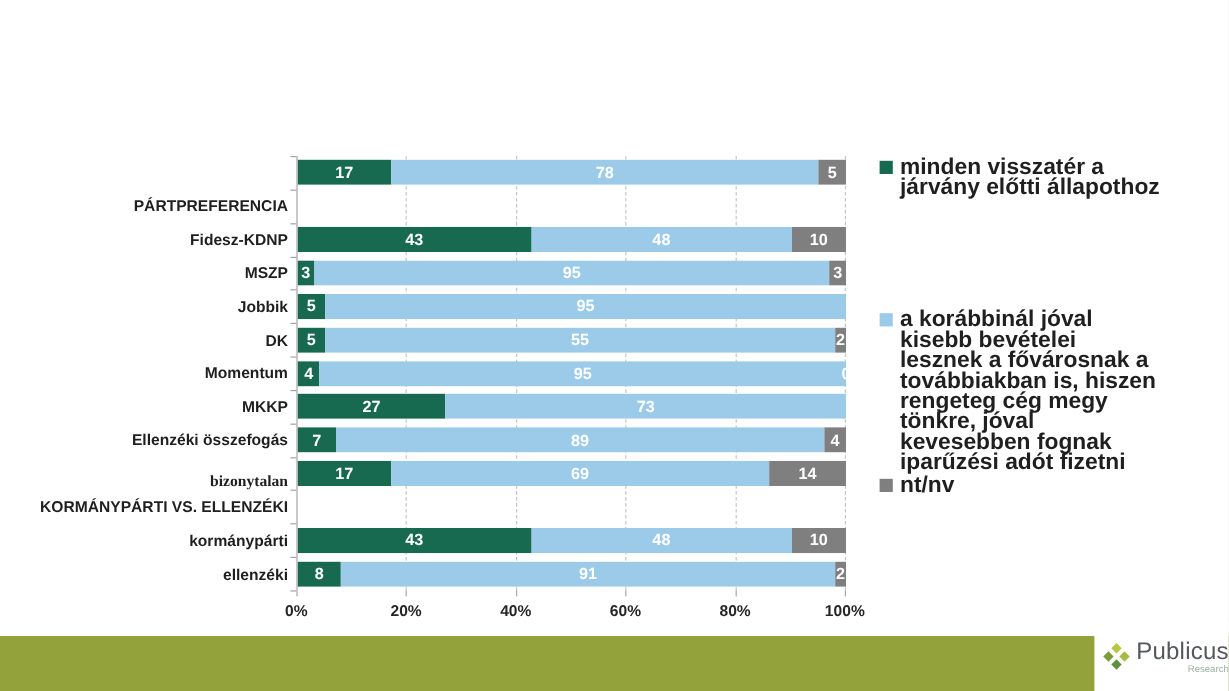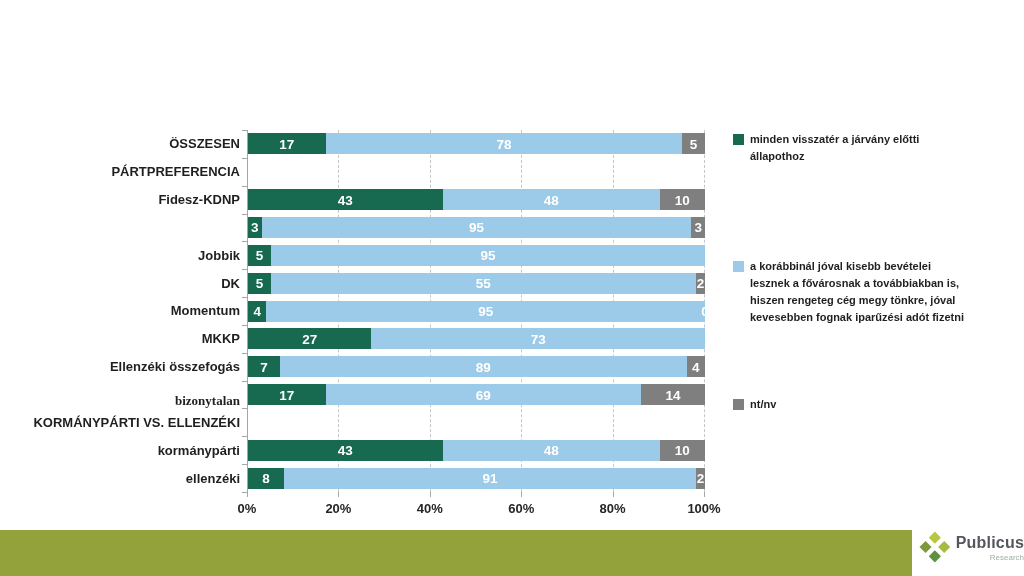--- a/index.html
+++ b/index.html
@@ -22,39 +22,39 @@
   .seg { position:absolute; top:0; height:100%; }
   .seglabel { position:absolute; top:50%; transform:translate(-50%,-50%); font-size:13.5px; font-weight:bold; color:#ffffff; }
 
   .catlabels { position:absolute; left:18px; top:130px; width:222px; height:362px; }
   .catlabel { position:absolute; left:0; width:222px; display:flex; align-items:center; justify-content:flex-end; font-size:13px; font-weight:bold; color:#1f1f1f; white-space:nowrap; }
 
   
   .legend { position:absolute; left:733px; top:131px; width:280px; }
   .legend-item { position:absolute; display:flex; align-items:flex-start; }
   .legend-swatch { width:11px; height:11px; flex:0 0 11px; margin-top:3px; margin-right:6px; }
-  .legend-text { font-size:11px; font-weight:bold; color:#1f1f1f; line-height:17px; width:218px; }
+  .legend-text { font-size:19px; font-weight:bold; color:#1f1f1f; line-height:17px; width:218px; }
 
   
   .footer-bar { position:absolute; left:0; top:530px; width:1024px; height:46px; }
   .logo-box { position:absolute; left:912px; top:518px; width:112px; height:58px; background:#ffffff; display:flex; align-items:center; padding-left:7px; }
   .logo-textwrap { display:flex; flex-direction:column; align-items:flex-end; margin-left:5px; }
-  .logo-brand { font-size:16px; font-weight:bold; color:#54585c; line-height:20px; letter-spacing:0.2px; }
+  .logo-brand { font-size:20px; font-weight:normal; color:#54585c; line-height:20px; letter-spacing:0.2px; }
   .logo-sub { font-size:8px; color:#9fb0a2; line-height:9px; margin-top:0px; }
 </style>
 </head>
 <body>
 
 <div class="slide">
 
 
   <div class="catlabels" id="catlabels">
-      <div class="catlabel" style="top: 0px; height: 27.8462px;">ÖSSZESEN</div>
       <div class="catlabel" style="top: 27.8462px; height: 27.8462px;">PÁRTPREFERENCIA</div>
       <div class="catlabel" style="top: 55.6923px; height: 27.8462px;">Fidesz-KDNP</div>
+      <div class="catlabel" style="top: 83.5385px; height: 27.8462px;">MSZP</div>
       <div class="catlabel" style="top: 111.385px; height: 27.8462px;">Jobbik</div>
       <div class="catlabel" style="top: 139.231px; height: 27.8462px;">DK</div>
       <div class="catlabel" style="top: 167.077px; height: 27.8462px;">Momentum</div>
       <div class="catlabel" style="top: 222.769px; height: 27.8462px;">Ellenzéki összefogás</div>
       <div class="catlabel" style="top: 194.923px; height: 27.8462px;">MKKP</div>
       <div class="catlabel" style="top: 257px; height: 27.8462px; font-family: Liberation Serif, serif;">bizonytalan</div>
       <div class="catlabel" style="top: 278.462px; height: 27.8462px;">KORMÁNYPÁRTI VS. ELLENZÉKI</div>
       <div class="catlabel" style="top: 306.308px; height: 27.8462px;">kormánypárti</div>
       <div class="catlabel" style="top: 334.154px; height: 27.8462px;">ellenzéki</div>
     </div>

